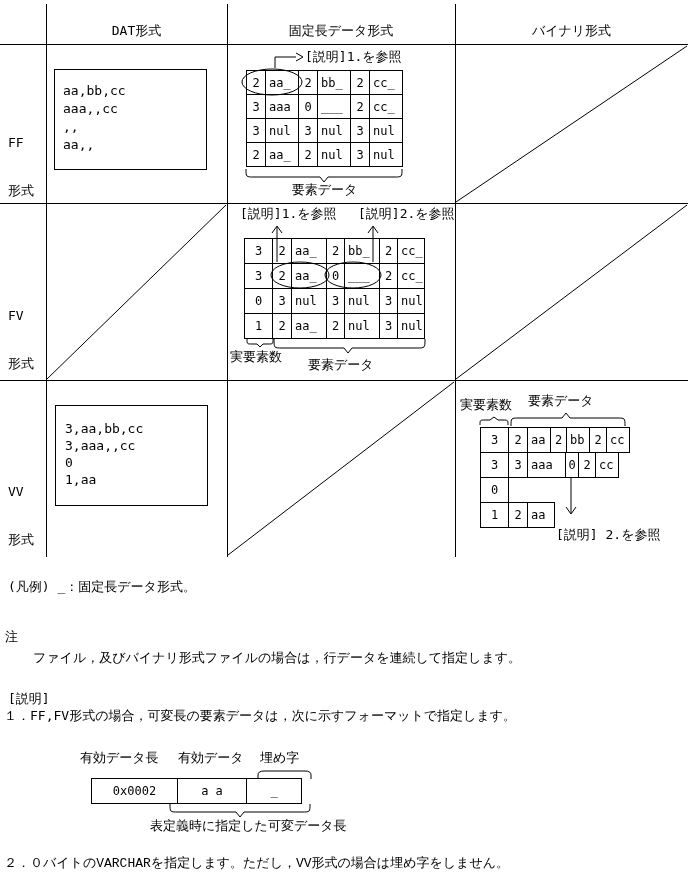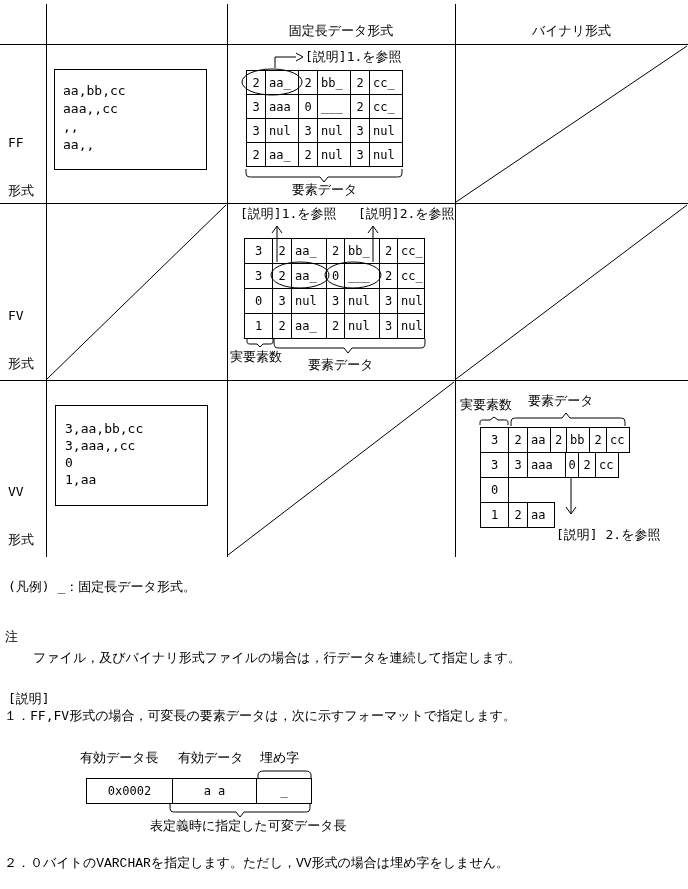--- a/index.html
+++ b/index.html
@@ -18,21 +18,21 @@
   .grid > div { border-right: 1px solid #000; border-bottom: 1px solid #000; display: flex; align-items: center; font-size: 12px; line-height: 12px; }
   .grid > .num { justify-content: center; }
   .grid > .dat { padding-left: 3px; }
   .vrow { position: absolute; display: flex; }
   .vrow > div { border: 1px solid #000; height: 26px; display: flex; align-items: center; font-size: 12px; line-height: 12px; margin-left: -1px; background: #fff; }
   .vrow > div:first-child { margin-left: 0; }
   .vrow > .num { justify-content: center; }
   .vrow > .dat { padding-left: 3px; }
   .fmtrow { position: absolute; display: flex; }
   .fmtrow > div { border: 1px solid #000; height: 26px; display: flex; align-items: center; justify-content: center; font-size: 12px; margin-left: -1px; }
-  .fmtrow > div:first-child { margin-left: 4px; }
+  .fmtrow > div:first-child { margin-left: 9px; }
 </style>
 </head>
 <body>
 
 <div class="page">
 
   <svg class="lines" width="688" height="889" viewBox="0 0 688 889">
     <g stroke="#000" stroke-width="1" fill="none" shape-rendering="crispEdges">
       <line x1="46.5" y1="4" x2="46.5" y2="557"></line>
       <line x1="227.5" y1="4" x2="227.5" y2="557"></line>
@@ -66,20 +66,21 @@
       <path d="M246,169 C246,177 246,177 254,177 L320,177 L324,182 L328,177 L394,177 C402,177 402,177 402,169"></path>
       <path d="M247,339 C247,344 247,344 252,344 L257,344 L260,347 L263,344 L268,344 C273,344 273,344 273,339"></path>
       <path d="M274,339 C274,348 274,348 282,348 L344,348 L348,353 L352,348 L417,348 C425,348 425,348 425,339"></path>
       <path d="M480,425 C480,420 480,420 485,420 L490,420 L494,417 L498,420 L503,420 C508,420 508,420 508,425"></path>
       <path d="M511,426 C511,418 511,418 519,418 L562,418 L566,413 L570,418 L617,418 C625,418 625,418 625,426"></path>
       <path d="M258,779 L258,775 Q258,771 264,771 L305,771 Q311,771 311,775 L311,779"></path>
       <path d="M170,804 C170,812 170,812 178,812 L236,812 L240,817 L244,812 L302,812 C310,812 310,812 310,804"></path>
     </g>
   </svg>
 
+  <div class="t ctr" style="left:46px;top:24px;width:181px;">DAT形式</div>
   <div class="t ctr" style="left:227px;top:24px;width:228px;">固定長データ形式</div>
   <div class="t ctr" style="left:455px;top:24px;width:233px;">バイナリ形式</div>
 
   <div class="rl" style="left:8px;top:103px;">
     <div>FF</div>
     <div>形式</div>
   </div>
   <div class="rl" style="left:8px;top:276px;">
     <div>FV</div>
     <div>形式</div>
@@ -200,20 +201,20 @@
   <div class="t" style="left:33px;top:651px;">ファイル，及びバイナリ形式ファイルの場合は，行データを連続して指定します。</div>
 
   <div class="t" style="left:8px;top:692px;">[説明]</div>
   <div class="t" style="left:4px;top:709px;">１．FF,FV形式の場合，可変長の要素データは，次に示すフォーマットで指定します。</div>
 
   <div class="t" style="left:80px;top:751px;">有効データ長</div>
   <div class="t" style="left:178px;top:751px;">有効データ</div>
   <div class="t" style="left:260px;top:751px;">埋め字</div>
   <div class="fmtrow" style="left:82px;top:778px;">
     <div style="width:87px">0x0002</div>
-    <div style="width:85px">a a</div>
+    <div style="width:70px">a a</div>
     <div style="width:56px">_</div>
   </div>
   <div class="t" style="left:150px;top:819px;">表定義時に指定した可変データ長</div>
 
   <div class="t" style="left:4px;top:857px;font-family:Liberation Mono, monospace;">２．０バイトのVARCHARを指定します。ただし，VV形式の場合は埋め字をしません。</div>
 
 </div>
 
 </body></html>

